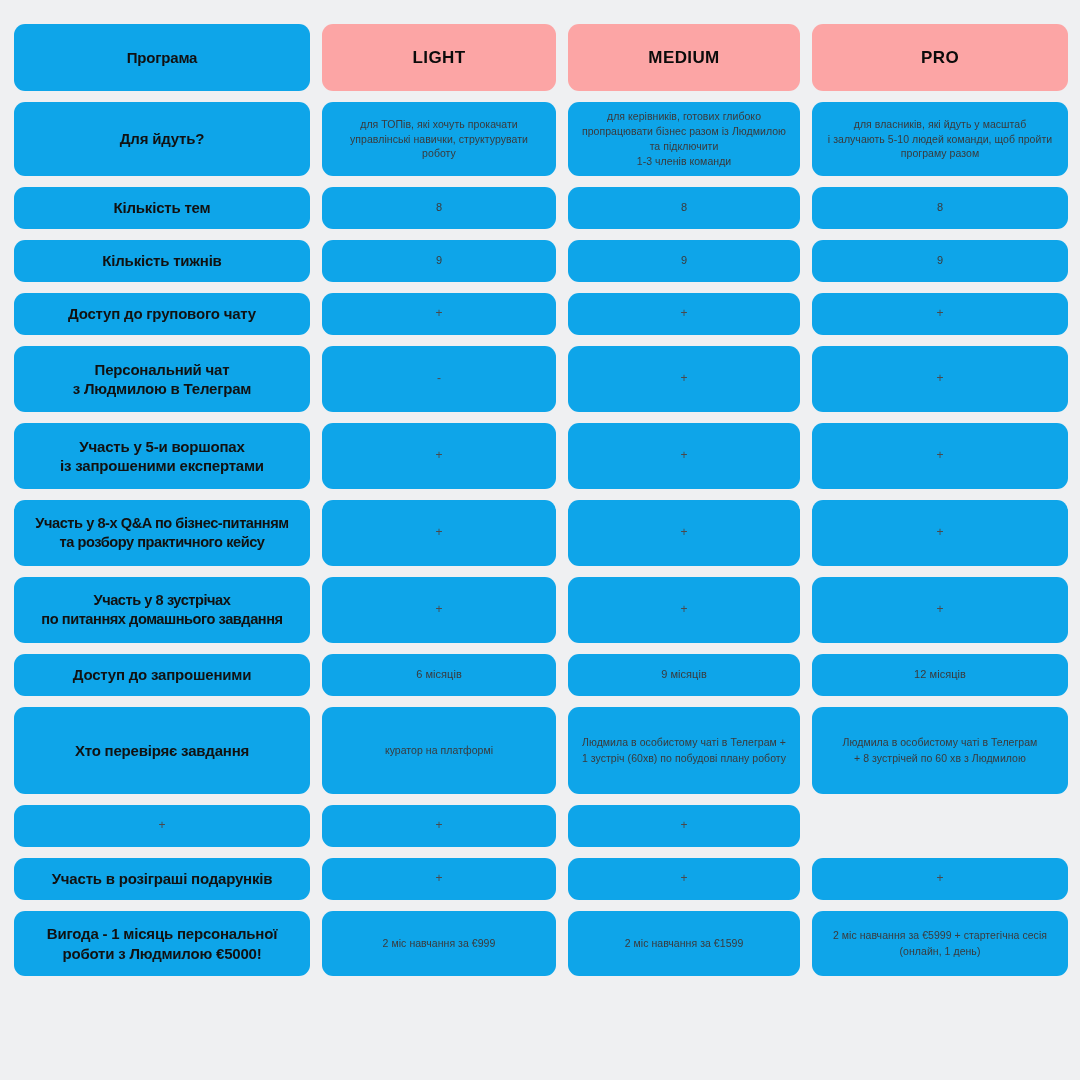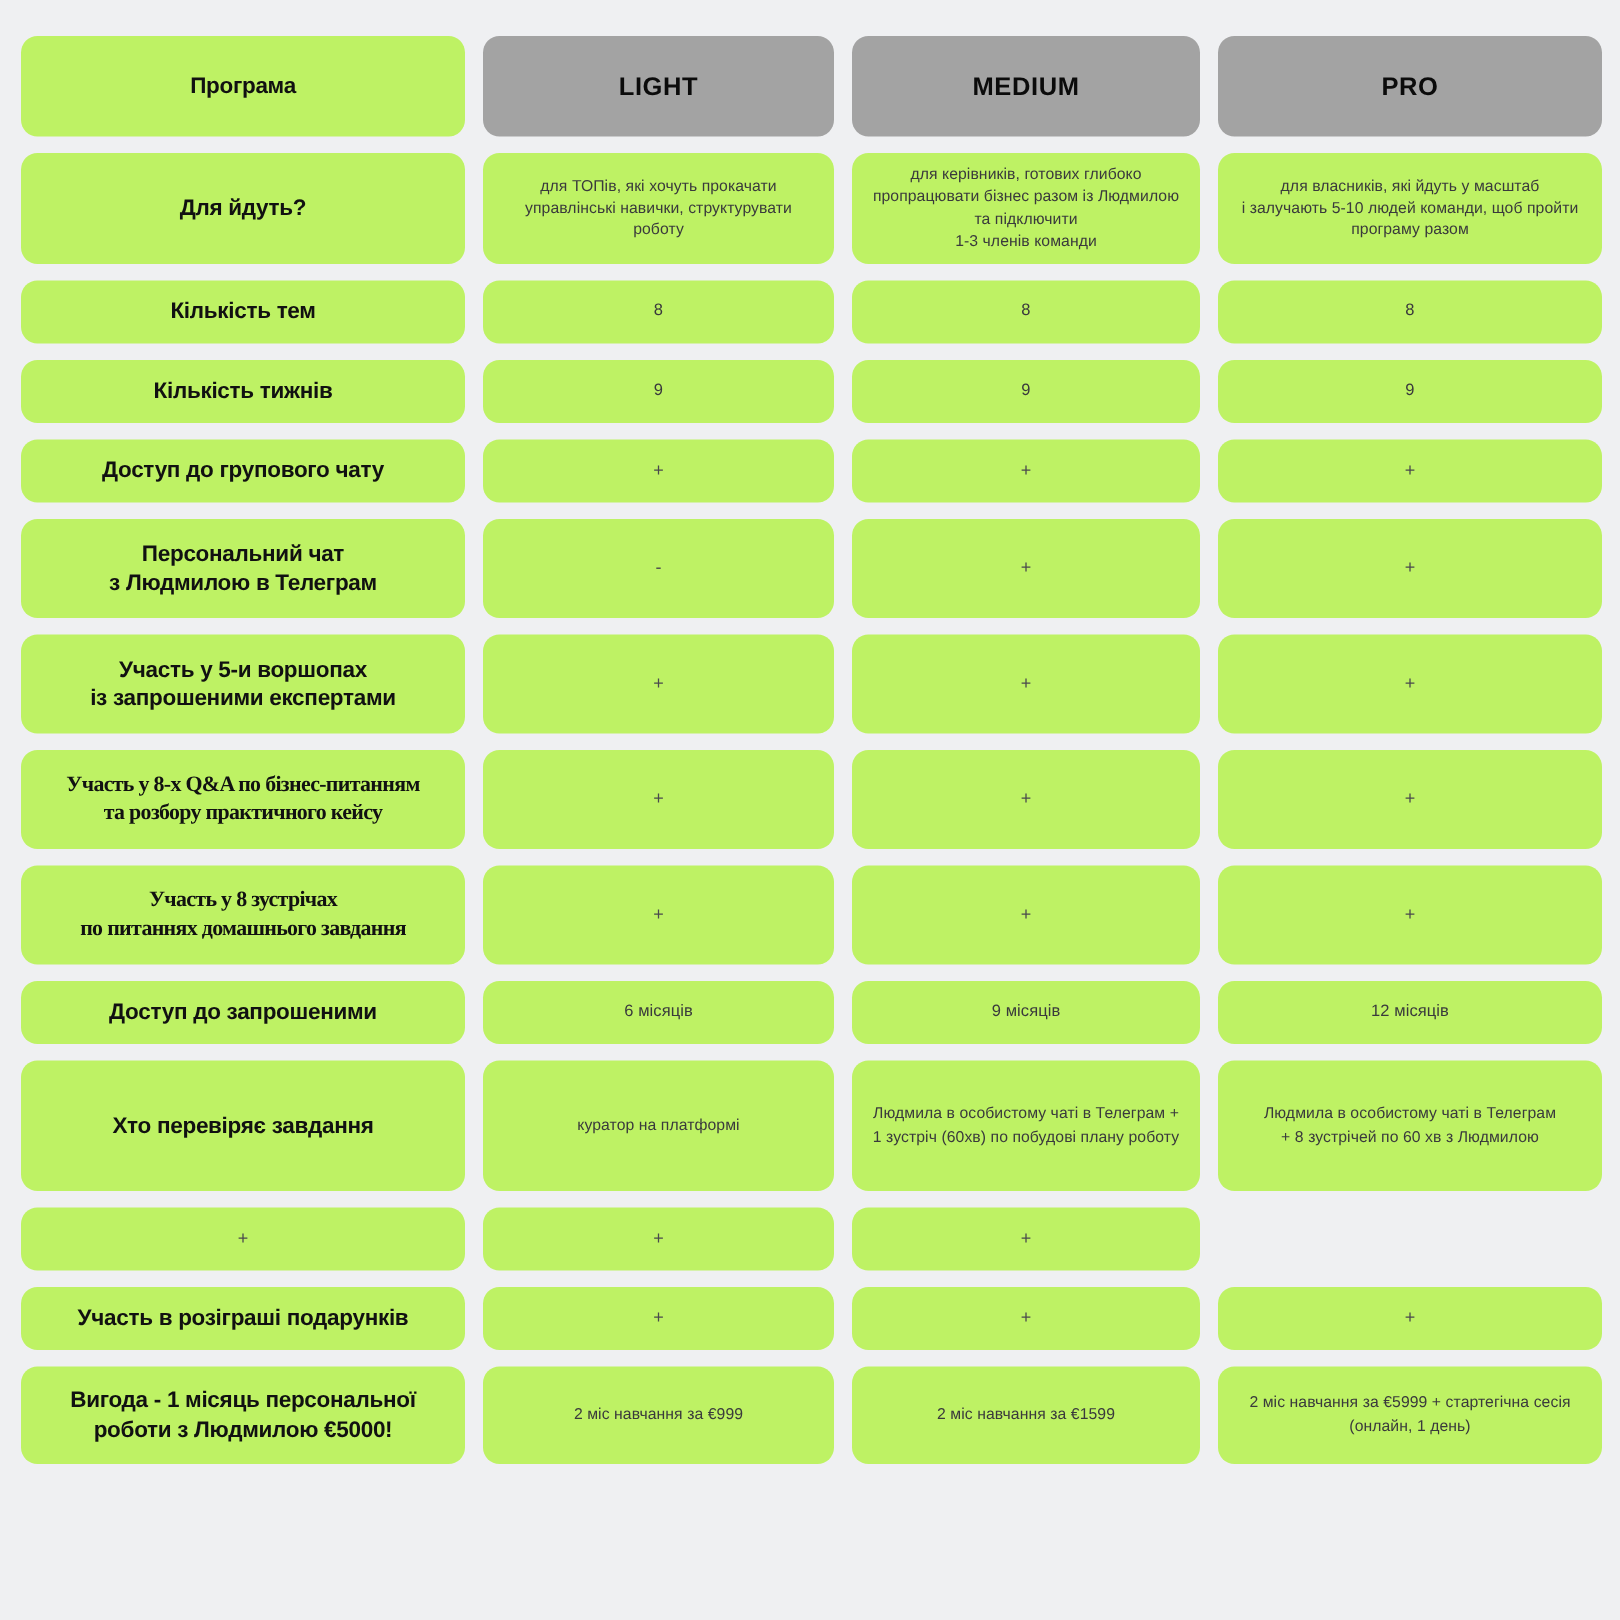--- a/index.html
+++ b/index.html
@@ -36,21 +36,21 @@
 
   
   .row-header   { height: 67px; }
   .row-audience { height: 74px; }
   .row-standard { height: 42px; }
   .row-two-line { height: 66px; }
   .row-checker  { height: 87px; }
   .row-price    { height: 65px; }
 
   .cell {
-    background: #bef264;
+    background: #0ea5e9;
     border-radius: 11px;
     display: flex;
     align-items: center;
     justify-content: center;
     text-align: center;
     padding: 4px 10px;
     overflow: hidden;
   }
 
   
@@ -58,26 +58,25 @@
     font-weight: 700;
     font-size: 15px;
     line-height: 1.28;
     letter-spacing: -0.2px;
     color: #111111;
     padding: 4px 8px;
   }
   .cell-label.tight {
     font-size: 14.6px;
     letter-spacing: -0.45px;
-    font-family: Liberation Serif, serif;
   }
 
   
   .cell-plan {
-    background: #a3a3a3;
+    background: #fca5a5;
     font-weight: 700;
     font-size: 17px;
     letter-spacing: 0.4px;
     color: #0b0b0b;
   }
 
   
   .cell-value {
     font-weight: 400;
     font-size: 11px;

